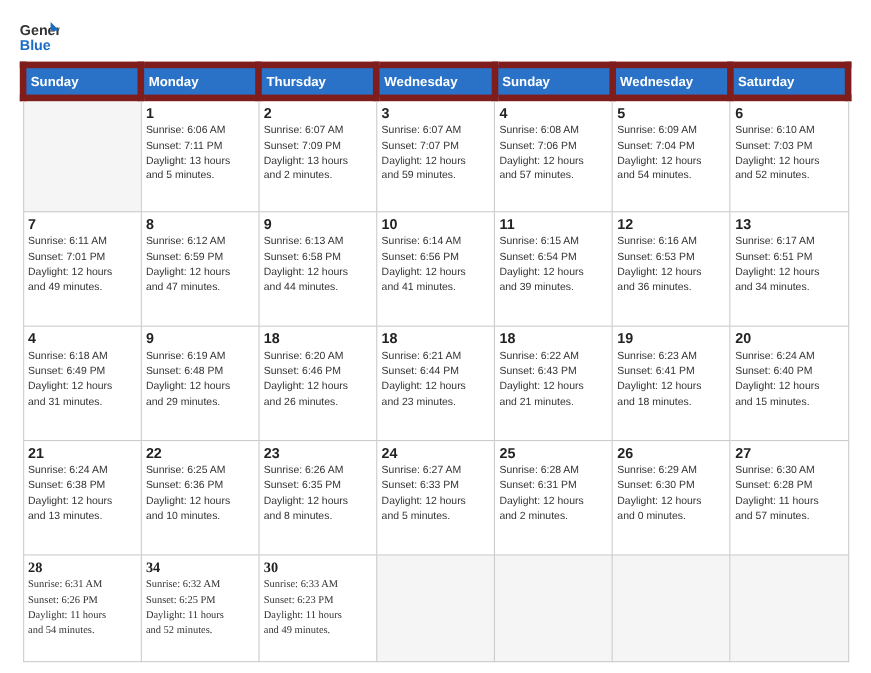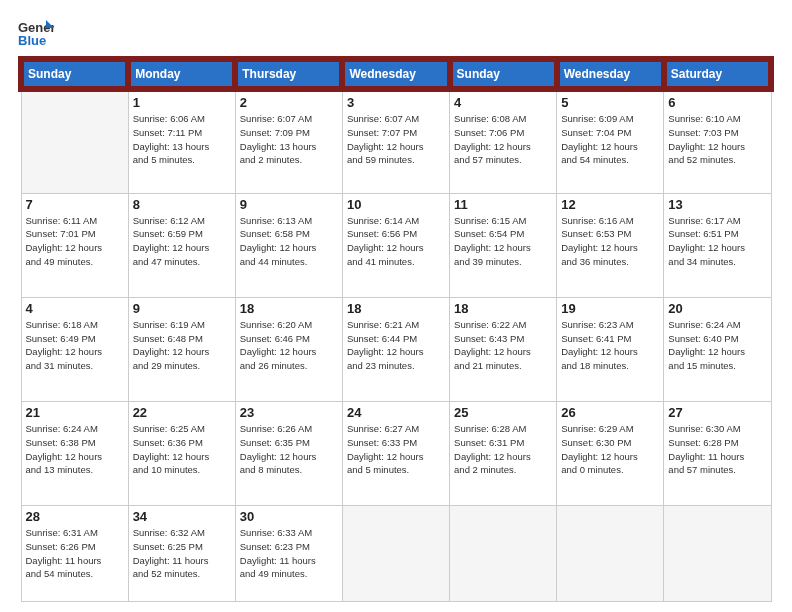--- a/index.html
+++ b/index.html
@@ -80,20 +80,21 @@
       display: block;
       margin-bottom: 2px;
     }
     .sun-info {
       line-height: 1.45;
       font-size: 9.5px;
       color: #333;
     }
     .last-row td {
       height: 70px;
+      font-family: Liberation Serif, serif;
     }
   </style>
 </head>
 <body>
 
 <div class="page">
   <div class="header">
     <div class="logo">
       <svg class="logo-icon" viewBox="0 0 36 30">
         <text x="0" y="14" font-size="13" font-weight="bold" fill="#333" font-family="Arial">General</text>

